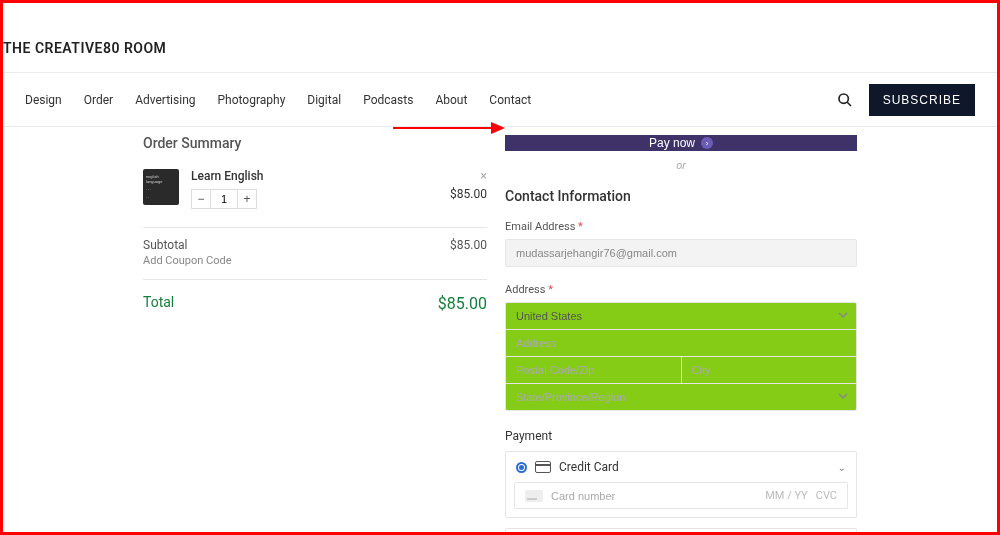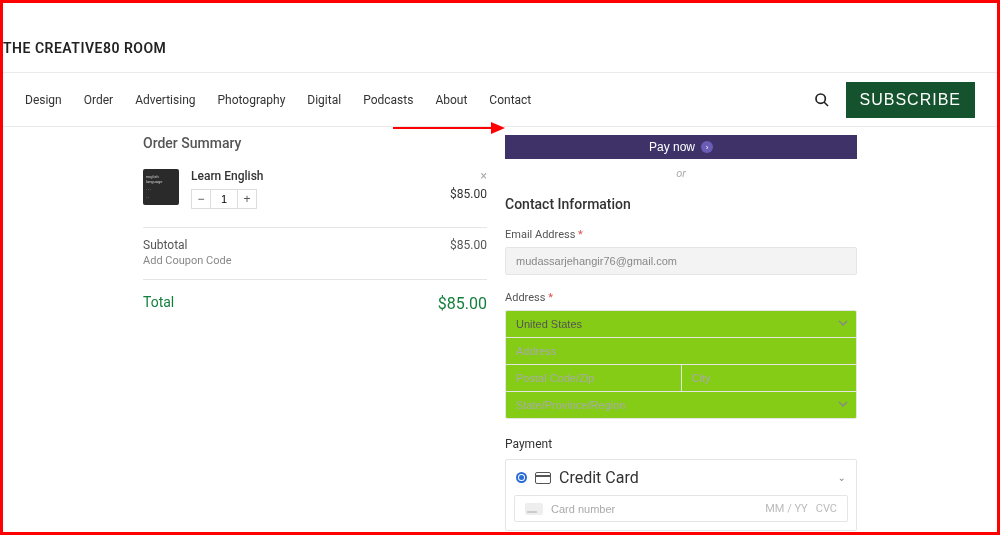--- a/index.html
+++ b/index.html
@@ -7,21 +7,21 @@
   .frame { width: 1000px; height: 535px; border: 3px solid #ff0000; position: relative; overflow: hidden; background: #fff; }
 
   .header { text-align: left; padding: 18px 0 16px; border-bottom: 1px solid #eaeaea; margin-top: 19px; }
   .header h1 { font-size: 14px; font-weight: 600; letter-spacing: 0.5px; color: #222; }
 
   .navbar { display: flex; align-items: center; padding: 0 22px; border-bottom: 1px solid #eaeaea; height: 54px; }
   .nav-items { display: flex; gap: 22px; }
   .nav-items a { font-size: 12px; color: #333; text-decoration: none; cursor: pointer; }
   .nav-spacer { flex: 1; }
   .search-icon { width: 16px; height: 16px; margin-right: 16px; cursor: pointer; color: #222; }
-  .subscribe-btn { background: #14532d; color: #fff; font-size: 16px; letter-spacing: 1px; padding: 9px 14px; border: none; cursor: pointer; font-weight: 500; }
+  .subscribe-btn { background: #0f172a; color: #fff; font-size: 12px; letter-spacing: 1px; padding: 9px 14px; border: none; cursor: pointer; font-weight: 500; }
 
   .content { display: flex; padding: 8px 140px 0; gap: 18px; }
   .left { width: 344px; }
   .right { flex: 1; }
 
   .order-title { font-size: 14px; color: #555; font-weight: 500; margin-bottom: 18px; }
 
   .arrow-annot { position: absolute; top: 117px; left: 390px; width: 112px; height: 16px; }
   .arrow-line { stroke: #ff0000; stroke-width: 2; fill: none; }
   .arrow-head { fill: #ff0000; }
@@ -34,21 +34,21 @@
   .qty button { width: 20px; height: 20px; border: 1px solid #ddd; background: #fff; font-size: 12px; cursor: pointer; color: #555; }
   .qty input { width: 26px; height: 20px; border: 1px solid #ddd; border-left: none; border-right: none; text-align: center; font-size: 11px; }
   .item-remove { position: absolute; right: 0; top: 0; color: #aaa; font-size: 12px; cursor: pointer; }
   .item-price { position: absolute; right: 0; top: 18px; font-size: 12px; color: #333; }
 
   .sum-row { display: flex; justify-content: space-between; font-size: 12px; color: #555; padding: 10px 0 0; }
   .coupon { font-size: 11px; color: #888; padding-top: 2px; padding-bottom: 12px; border-bottom: 1px solid #e5e5e5; cursor: pointer; }
   .total-row { display: flex; justify-content: space-between; padding-top: 14px; font-size: 14px; font-weight: 400; color: #15803d; }
   .total-row .amount { font-size: 16px; }
 
-  .paynow { width: 100%; height: 24px; background: #3e3269; color: #fff; border: none; font-size: 12px; display: flex; align-items: center; justify-content: center; gap: 6px; cursor: pointer; }
+  .paynow { width: 100%; height: 16px; background: #3e3269; color: #fff; border: none; font-size: 12px; display: flex; align-items: center; justify-content: center; gap: 6px; cursor: pointer; }
   .pay-circle { width: 12px; height: 12px; border-radius: 50%; background: #6b5db5; display: flex; align-items: center; justify-content: center; font-size: 8px; }
   .or { text-align: center; font-style: italic; font-size: 11px; color: #aaa; margin: 8px 0 16px; }
 
   .section-title { font-size: 14px; font-weight: 500; color: #333; margin-bottom: 16px; }
   .field-label { font-size: 11px; color: #555; margin-bottom: 6px; display: block; }
   .req { color: #e05050; }
 
   .filled-input { width: 100%; height: 28px; background: #f3f3f3; border: 1px solid #e5e5e5; padding: 0 10px; font-size: 11px; color: #888; border-radius: 2px; }
 
   .addr-block { border: 1px solid #e5e5e5; border-radius: 2px; overflow: hidden; }
@@ -63,21 +63,21 @@
 
   .pay-section { margin-top: 18px; }
   .pay-label { font-size: 12px; color: #333; margin-bottom: 8px; display: block; }
   .card-box { border: 1px solid #e5e5e5; border-radius: 2px; }
   .card-head { display: flex; align-items: center; padding: 8px 10px; gap: 8px; position: relative; cursor: pointer; }
   .radio { width: 11px; height: 11px; border: 2px solid #2a6cd6; border-radius: 50%; display: flex; align-items: center; justify-content: center; }
   .radio.on::after { content: ""; width: 5px; height: 5px; background: #2a6cd6; border-radius: 50%; }
   .radio.off { border-color: #ccc; }
   .cc-icon { width: 16px; height: 12px; border: 1px solid #555; border-radius: 2px; position: relative; }
   .cc-icon::before { content: ""; position: absolute; top: 2px; left: 0; right: 0; height: 2px; background: #555; }
-  .card-head span.lbl { font-size: 16px; color: #333; }
+  .card-head span.lbl { font-size: 12px; color: #333; }
   .card-head .chev { position: absolute; right: 10px; color: #888; font-size: 10px; }
   .card-body { border-top: 1px solid #e5e5e5; padding: 6px 10px; margin: 0 8px 8px; border: 1px solid #e5e5e5; border-radius: 2px; display: flex; align-items: center; gap: 8px; }
   .mini-card { width: 18px; height: 12px; background: #eee; border-radius: 2px; position: relative; }
   .mini-card::before { content: ""; position: absolute; bottom: 2px; left: 2px; width: 10px; height: 2px; background: #ccc; }
   .card-body input { border: none; flex: 1; font-size: 11px; outline: none; }
   .card-body input::placeholder { color: #aaa; }
   .card-body .mmyy { font-size: 11px; color: #bbb; }
 
   .cod-box { border: 1px solid #e5e5e5; border-radius: 2px; margin-top: 10px; }
   .cod-head { display: flex; align-items: center; padding: 8px 10px; gap: 10px; position: relative; cursor: pointer; }

